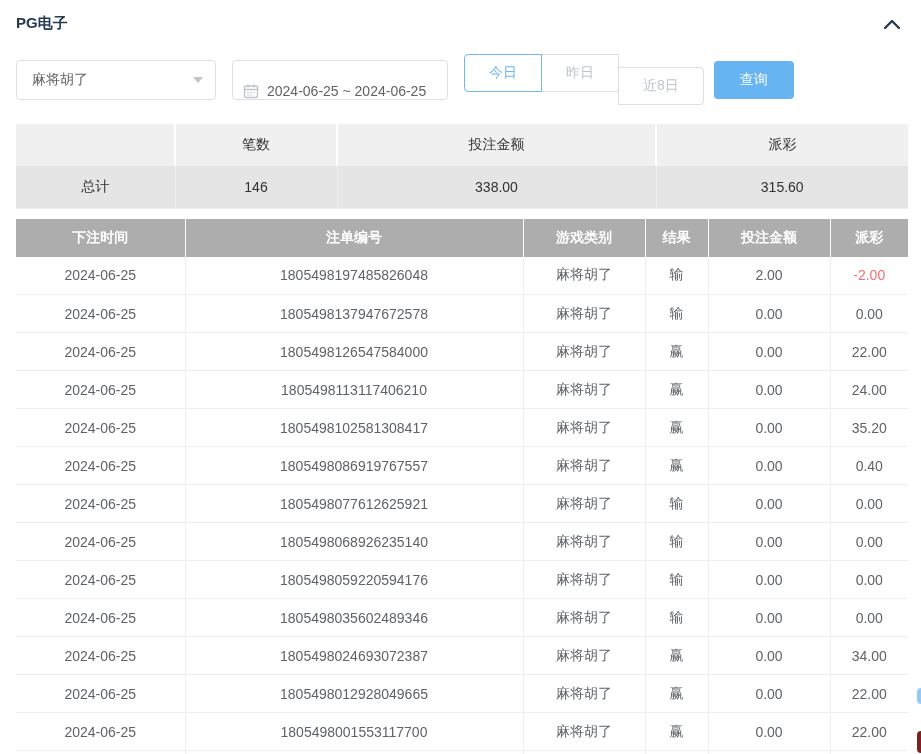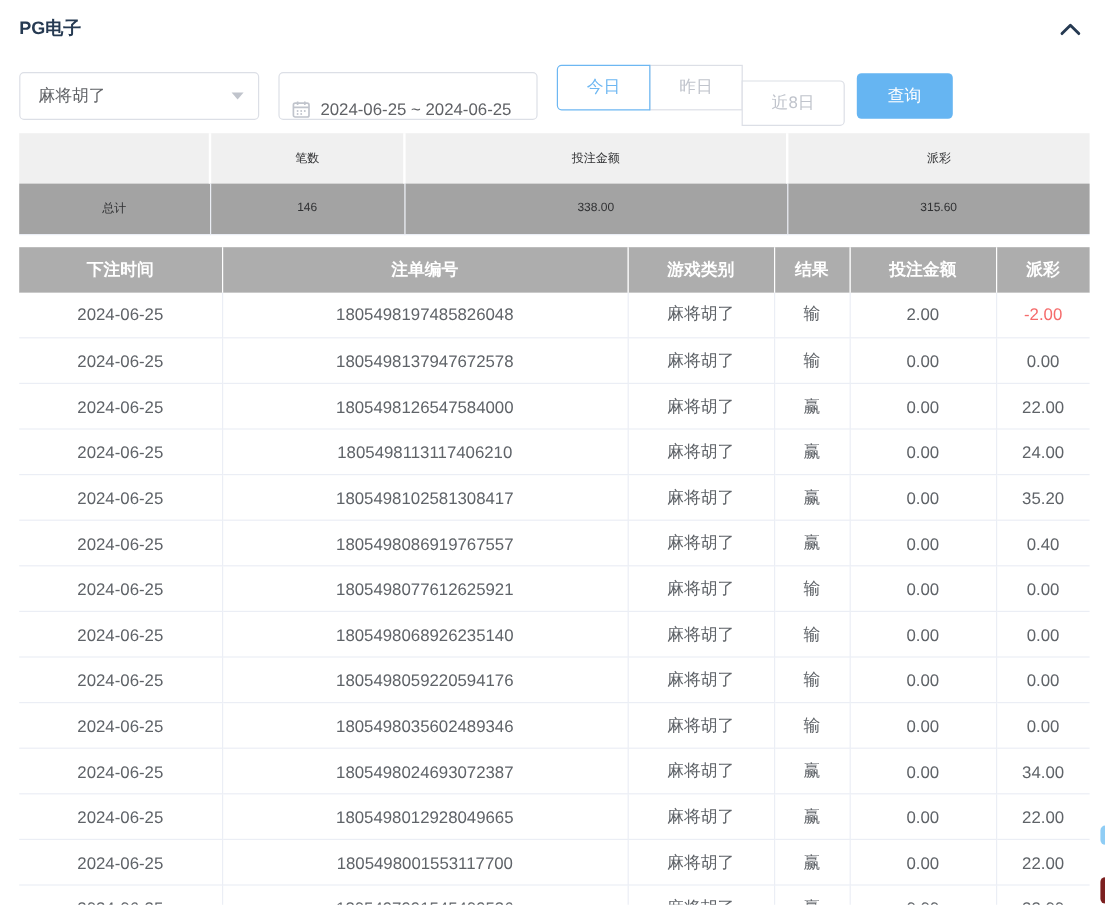--- a/index.html
+++ b/index.html
@@ -67,35 +67,35 @@
     height: 38px; width: 80px; margin-left: 10px;
     background: #66b5f2; color: #ffffff;
     border: none; border-radius: 4px;
     font-size: 14px; cursor: pointer;
     font-family: Liberation Sans, sans-serif;
   }
 
   
   table { border-collapse: collapse; table-layout: fixed; }
   .summary-table {
-    width: 892px; margin: 6px 16px 0 16px;
-    font-size: 10px;
+    width: 892px; margin: 19px 16px 0 16px;
+    font-size: 14px;
   }
   .summary-table th {
     background: #f0f0f0; color: #303133;
     font-weight: normal;
     height: 42px; text-align: center;
     border-right: 2px solid #ffffff;
   }
   .summary-table th:last-child { border-right: none; }
   .summary-table td {
     height: 42px; text-align: center; color: #303133;
     border-right: 1px solid #ebeef5;
     border-bottom: 1px solid #ebeef5;
-    background: #a3a3a3;
+    background: #e5e5e5;
   }
   .summary-table td:last-child { border-right: none; }
 
   
   .records-table {
     width: 892px; margin: 10px 16px 0 16px;
     font-size: 14px;
   }
   .records-table thead th {
     background: #adadad; color: #ffffff;

